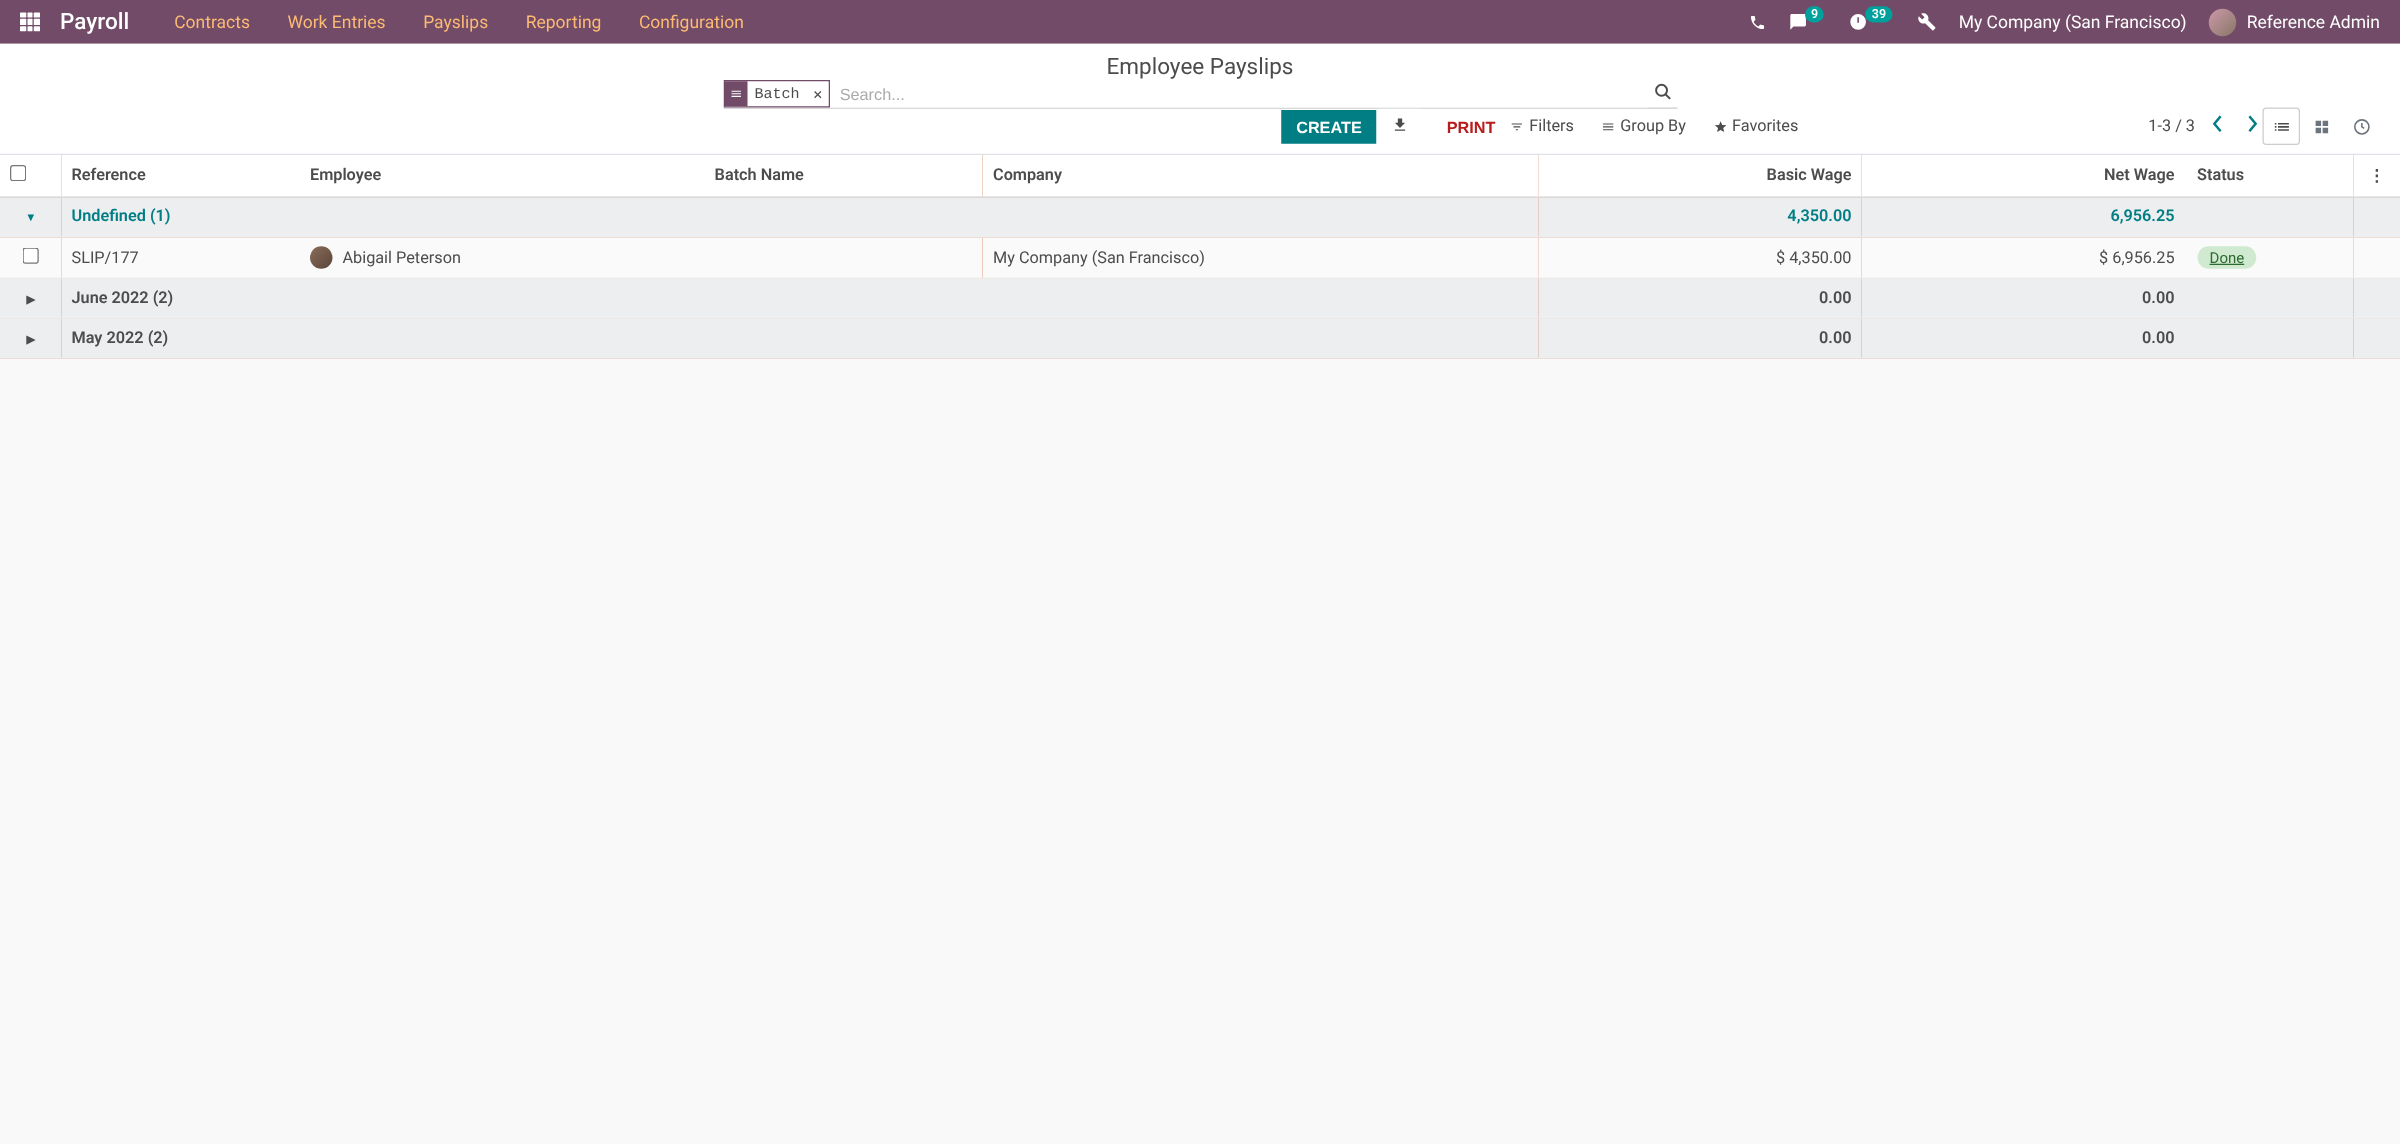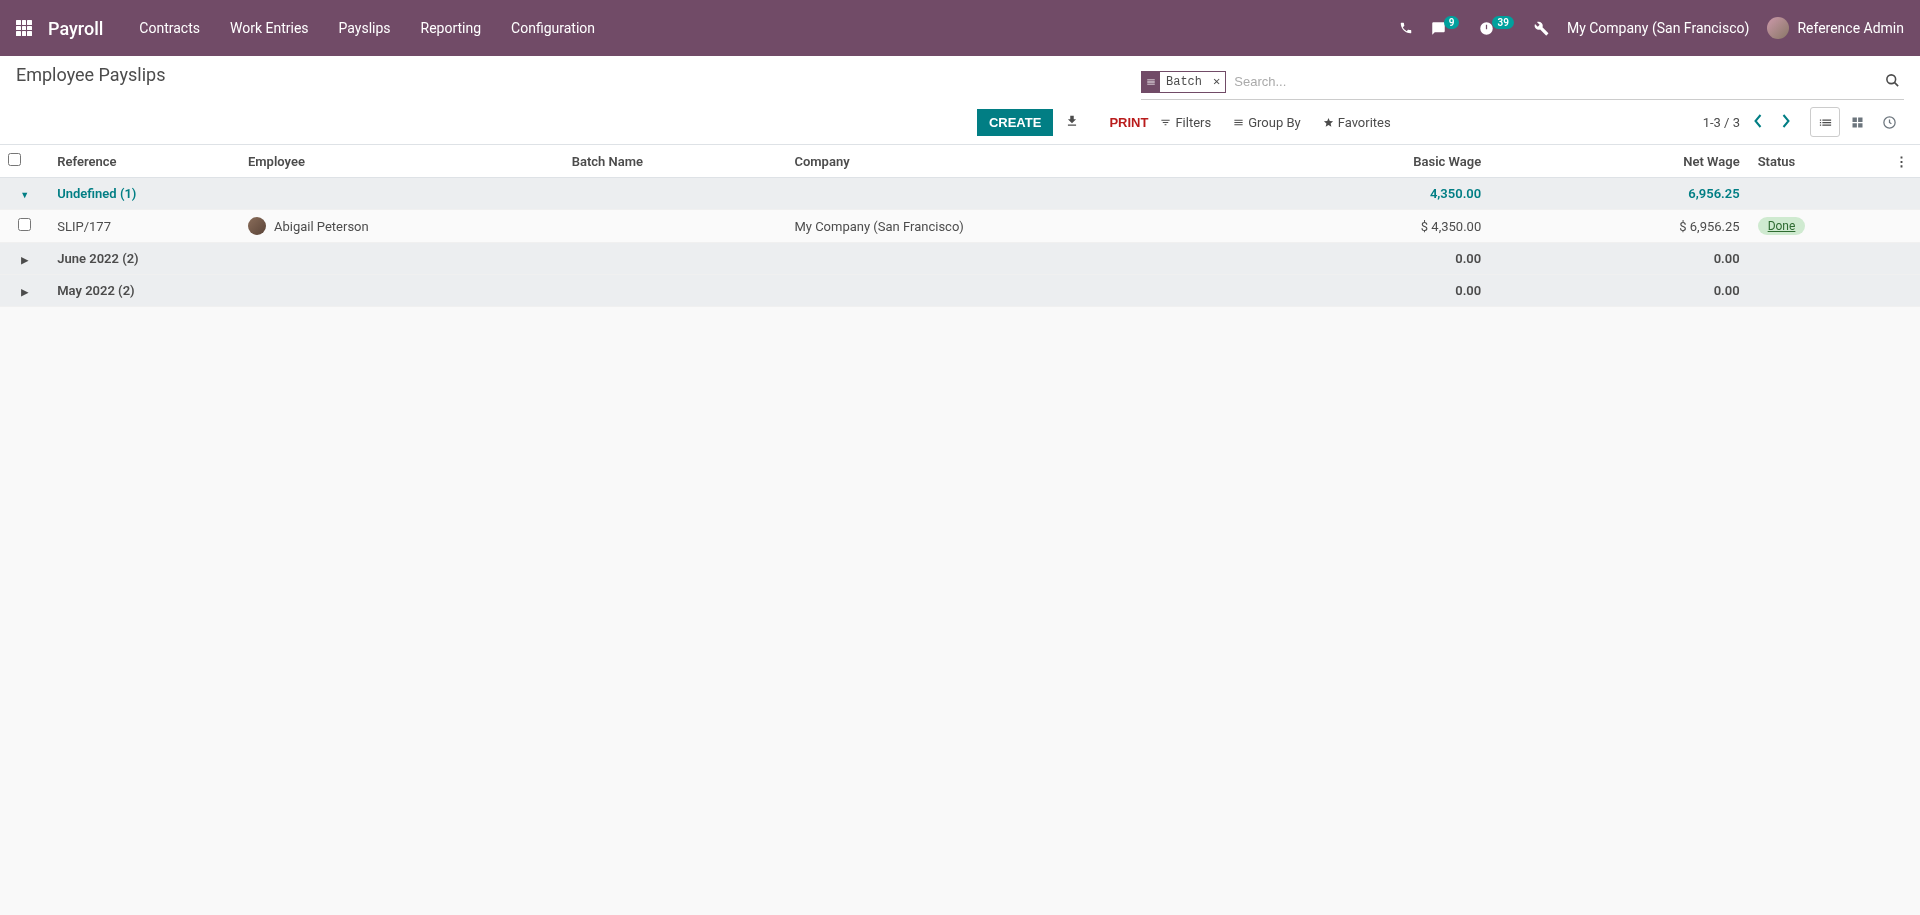--- a/index.html
+++ b/index.html
@@ -1,45 +1,45 @@
 <!DOCTYPE html>
 <html><head>
 <meta charset="utf-8">
 <style>
 * { box-sizing: border-box; margin: 0; padding: 0; }
 body { font-family: -apple-system, BlinkMacSystemFont, "Segoe UI", Roboto, "Helvetica Neue", Arial, sans-serif; font-size: 13px; color: #4c4c4c; background: #f9f9f9; }
-.navbar { background: #714b67; height: 56px; display: flex; align-items: center; padding: 0 16px; color: #fff; }
+.navbar { background: #714b67; height: 35px; display: flex; align-items: center; padding: 0 16px; color: #fff; }
 .navbar-left { display: flex; align-items: center; gap: 16px; }
 .apps-icon { width: 16px; height: 16px; display: grid; grid-template-columns: repeat(3,1fr); grid-template-rows: repeat(3,1fr); gap: 1px; cursor: pointer; }
 .apps-icon span { background: #fff; border-radius: 0.5px; }
 .brand { font-size: 18px; font-weight: 500; color: #fff; }
 .nav-menu { display: flex; gap: 30px; margin-left: 20px; }
-.nav-menu a { color: #ffffff; text-decoration: none; font-size: 14px; cursor: pointer; }
+.nav-menu a { color: #fdba74; text-decoration: none; font-size: 14px; cursor: pointer; }
 .navbar-right { margin-left: auto; display: flex; align-items: center; gap: 18px; }
 .nav-icon { color: #fff; cursor: pointer; position: relative; display: flex; align-items: center; }
 .badge { background: #00a09d; color: #fff; border-radius: 10px; font-size: 10px; padding: 1px 5px; position: relative; top: -6px; left: -2px; font-weight: 600; }
 .avatar { width: 22px; height: 22px; border-radius: 50%; background: linear-gradient(135deg,#c9a,#876); display: inline-block; }
 .company-name, .user-name { font-size: 14px; cursor: pointer; }
 .control-panel { background: #fff; border-bottom: 1px solid #dee2e6; padding: 8px 16px 0 16px; }
-.cp-top { display: flex; justify-content: space-between; height: 36px; }
+.cp-top { display: flex; align-items: center; justify-content: space-between; height: 36px; flex-direction: column; }
 .breadcrumb { font-size: 18px; color: #4c4c4c; }
 .searchview { display: flex; align-items: center; border-bottom: 1px solid #ccc; width: 763px; }
 .facet { display: inline-flex; align-items: center; background: #fff; border: 1px solid #714b67; height: 22px; font-family: Liberation Mono, monospace; }
 .facet-icon-box { background: #714b67; color: #fff; width: 18px; height: 100%; display: flex; align-items: center; justify-content: center; font-size: 11px; }
 .facet-label { padding: 0 6px; font-size: 12px; color: #4c4c4c; }
 .facet-remove { padding: 0 5px; cursor: pointer; color: #4c4c4c; font-size: 12px; }
 .search-input { border: none; outline: none; padding: 3px 8px; font-size: 13px; flex: 1; }
 .search-input::placeholder { color: #aaa; }
 .search-icon-btn { cursor: pointer; color: #666; padding: 0 4px; }
 .cp-bottom { display: flex; align-items: center; justify-content: flex-end; height: 44px; padding-left: 41px; }
 .cp-bottom-left { display: flex; align-items: center; gap: 2px; }
 .btn-create { background: #017e84; color: #fff; border: none; padding: 6px 12px; font-size: 13px; font-weight: 600; cursor: pointer; text-transform: uppercase; }
 .btn-icon { background: #fff; border: none; padding: 6px 10px; cursor: pointer; color: #4c4c4c; }
 .btn-print { background: none; border: none; color: #b91c1c; font-weight: 600; padding: 6px 12px; cursor: pointer; text-transform: uppercase; font-size: 13px; margin-left: 6px; }
-.cp-bottom-right { display: flex; align-items: center; gap: 16px; }
+.cp-bottom-right { display: flex; align-items: center; }
 .search-options { display: flex; gap: 22px; }
 .search-opt { display: flex; align-items: center; gap: 4px; cursor: pointer; color: #4c4c4c; font-size: 13px; }
 .pager { display: flex; align-items: center; gap: 10px; color: #4c4c4c; font-size: 13px; }
 .pager-arrow { cursor: pointer; color: #017e84; font-size: 14px; padding: 4px; }
 .view-switcher { display: flex; gap: 2px; }
 .view-btn { width: 30px; height: 30px; display: flex; align-items: center; justify-content: center; border: 1px solid transparent; cursor: pointer; color: #6c757d; }
 .view-btn.active { border-color: #ccc; background: #fff; border-radius: 3px; color: #4c4c4c; }
 .list-table { width: 100%; border-collapse: collapse; background: #c2410c; }
 .list-table th { text-align: left; font-weight: 600; padding: 8px 8px; border-bottom: 1px solid #dee2e6; background: #fff; color: #4c4c4c; font-size: 13px; }
 .list-table th.num, .list-table td.num { text-align: right; }

